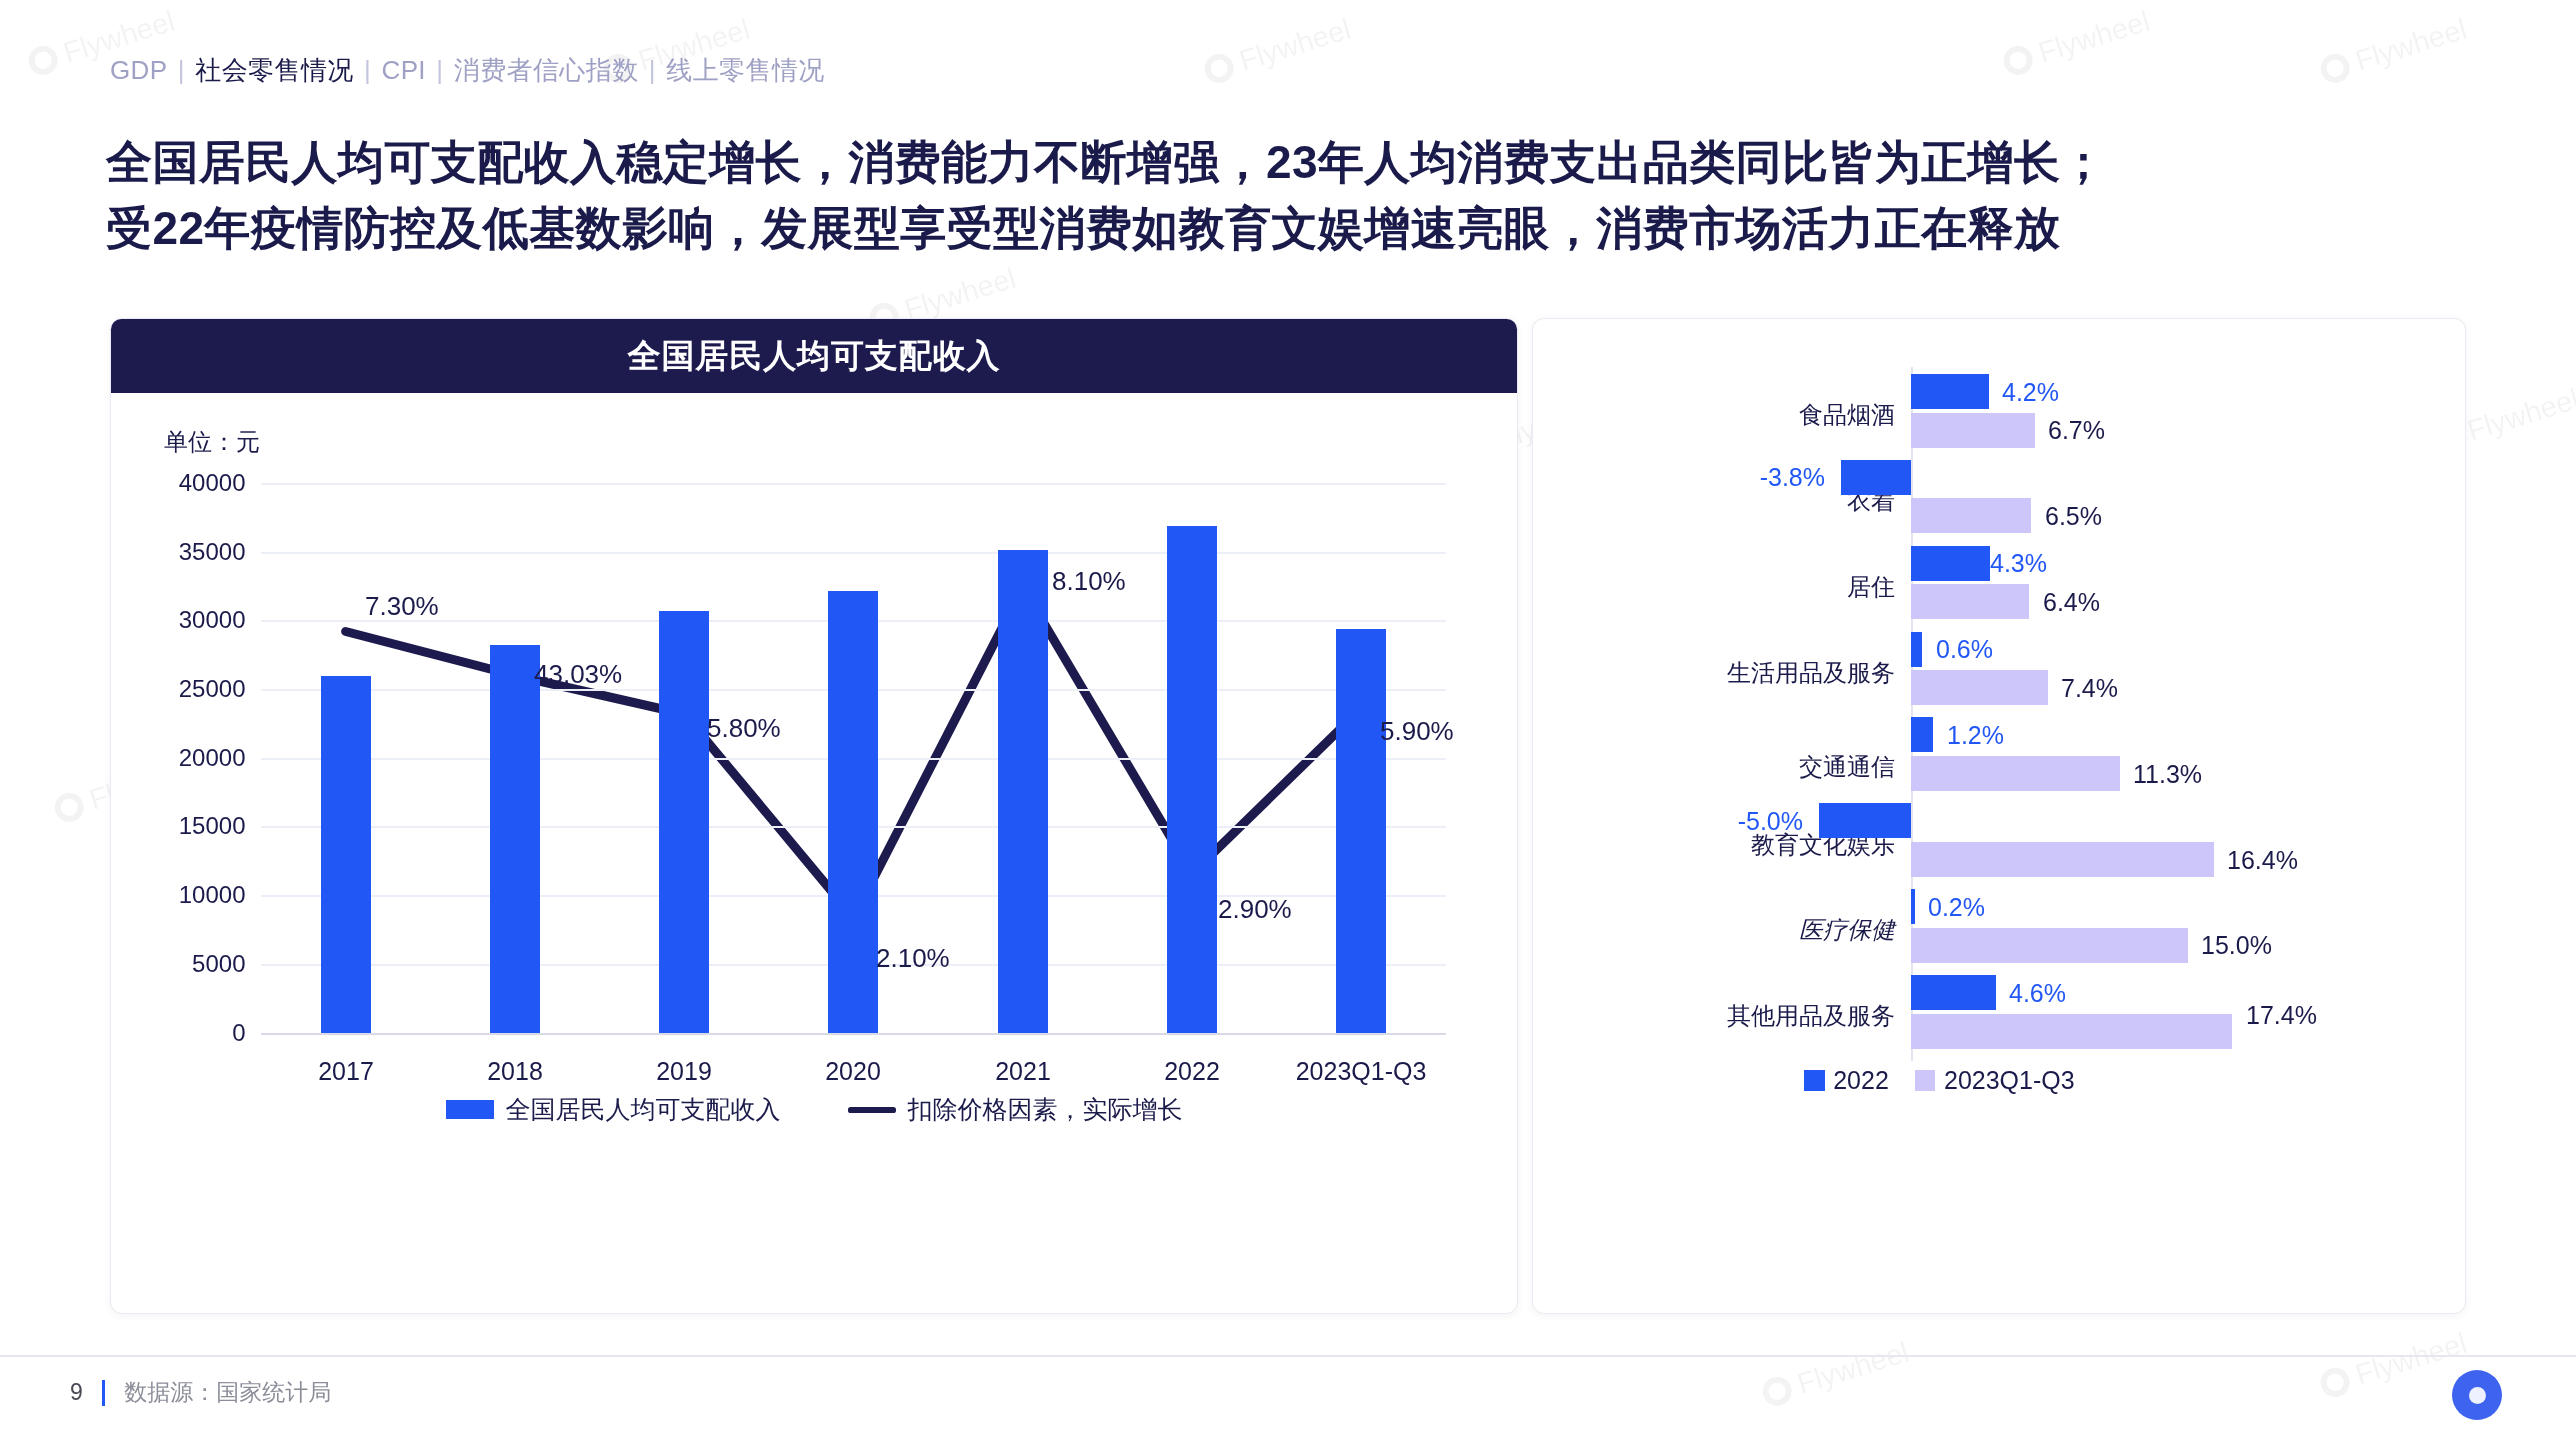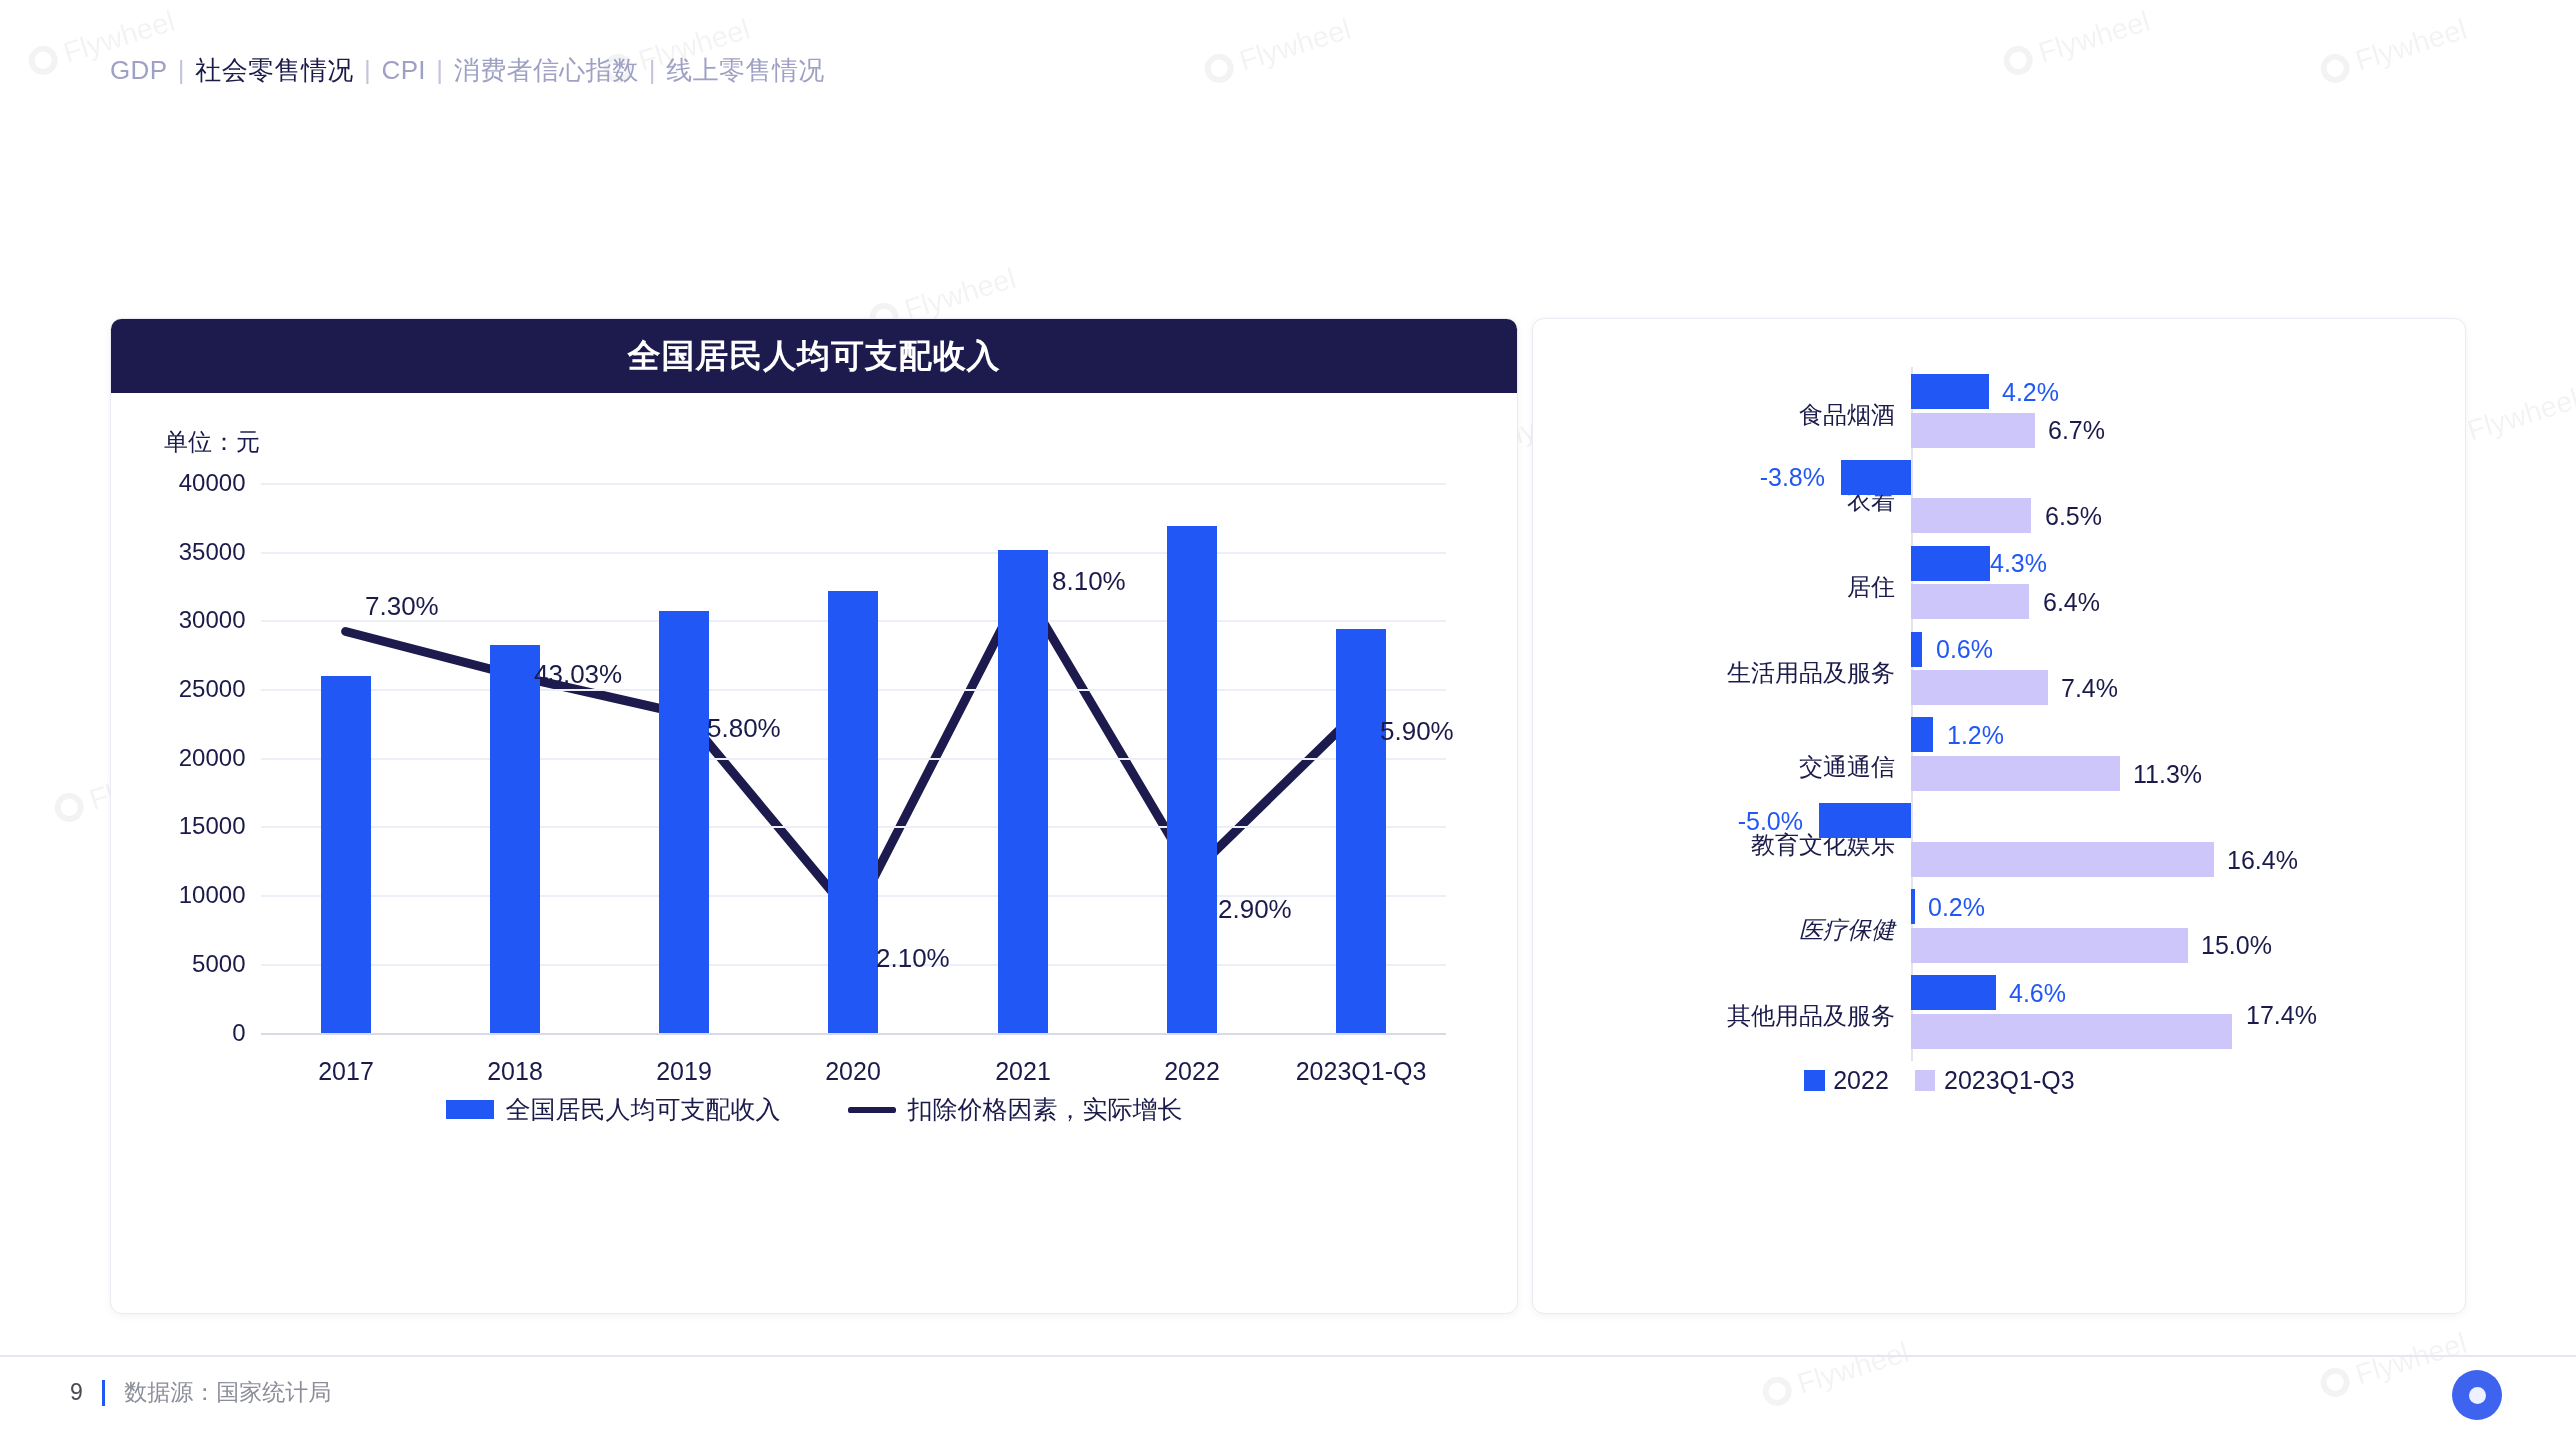--- a/index.html
+++ b/index.html
@@ -248,20 +248,22 @@
       <span class="c active">社会零售情况</span>
       <span class="sep">|</span>
       <span class="c">CPI</span>
       <span class="sep">|</span>
       <span class="c">消费者信心指数</span>
       <span class="sep">|</span>
       <span class="c">线上零售情况</span>
     </div>
 
   <div class="title">
+    <div>全国居民人均可支配收入稳定增长，消费能力不断增强，23年人均消费支出品类同比皆为正增长；</div>
+    <div>受22年疫情防控及低基数影响，发展型享受型消费如教育文娱增速亮眼，消费市场活力正在释放</div>
   </div>
 
   <div class="card" id="card-left">
     <div class="card-header">全国居民人均可支配收入</div>
     <div class="card-body">
       <div class="unit-label">单位：元</div>
       <div class="plotL" id="plotL">
         <svg class="lineSvg" id="lineSvg" viewBox="0 0 1380 640" preserveAspectRatio="none">
             <polyline points="98.57142857142857,172.8 295.7142857142857,224 492.85714285714283,268.8 690,505.6 887.1428571428571,121.60000000000002 1084.2857142857142,454.4 1281.4285714285713,262.4" fill="none" stroke="#1D1B4E" stroke-width="9" stroke-linejoin="round" stroke-linecap="round" vector-effect="non-scaling-stroke"></polyline>
           </svg>

